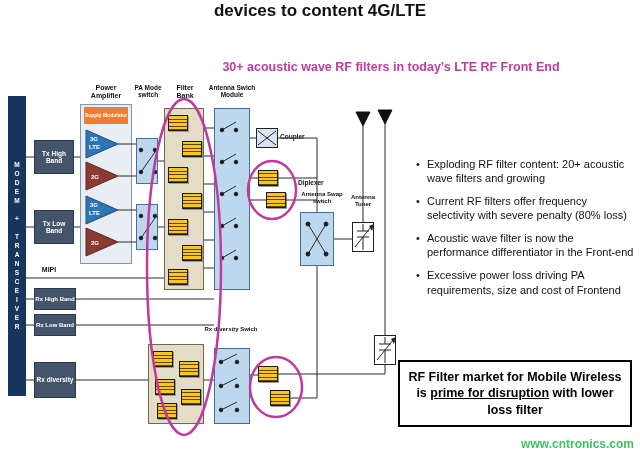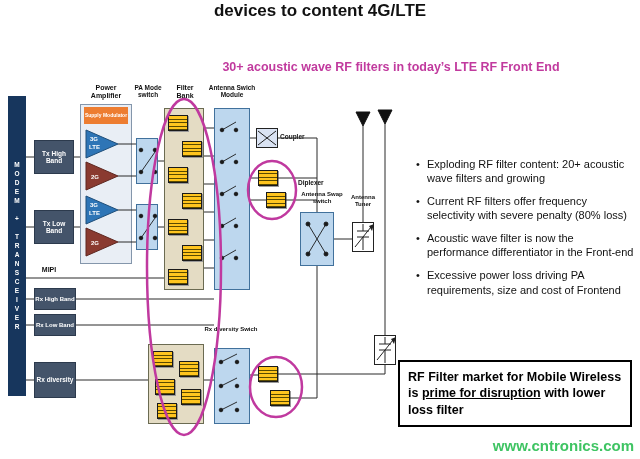--- a/index.html
+++ b/index.html
@@ -39,25 +39,25 @@
                  background:repeating-linear-gradient(180deg,#ffc51f 0px,#ffc51f 2.5px,#5a4a00 2.5px,#5a4a00 3.5px);
                  box-shadow:1px 1px 0 #9a9a9a; }
 
   
   .bullets { position:absolute; left:416px; top:125px; width:218px; list-style:none;margin-top:32px; }
   .bullets li { position:relative; padding-left:11px; margin-bottom:9px;
                 font-size:11px; line-height:1.28; color:#111; }
   .bullets li::before { content:"•"; position:absolute; left:0; top:0; }
 
   .callout { position:absolute; left:398px; top:360px; width:234px;
-             border:2px solid #000; padding:7px 8px; 
+             border:2px solid #000; padding:7px 8px; text-align:center;
              font-size:12.5px; font-weight:700; line-height:1.3; color:#000; background:#fff; }
   .callout .u { text-decoration:underline; }
 
-  .watermark { position:absolute; right:6px; top:437px; font-size:15px;
+  .watermark { position:absolute; right:6px; top:437px; font-size:12px;
                font-weight:600; color:#3fc463; }
 
   svg.overlay { position:absolute; left:0; top:0; z-index:6; pointer-events:none; }
   .svgtxt { font-family:"Liberation Sans", sans-serif; font-size:6px; font-weight:700; fill:#fff; }
 </style>
 </head>
 <body>
 
 <div class="title-wrap">
   <div class="title-line">devices to content 4G/LTE</div>

